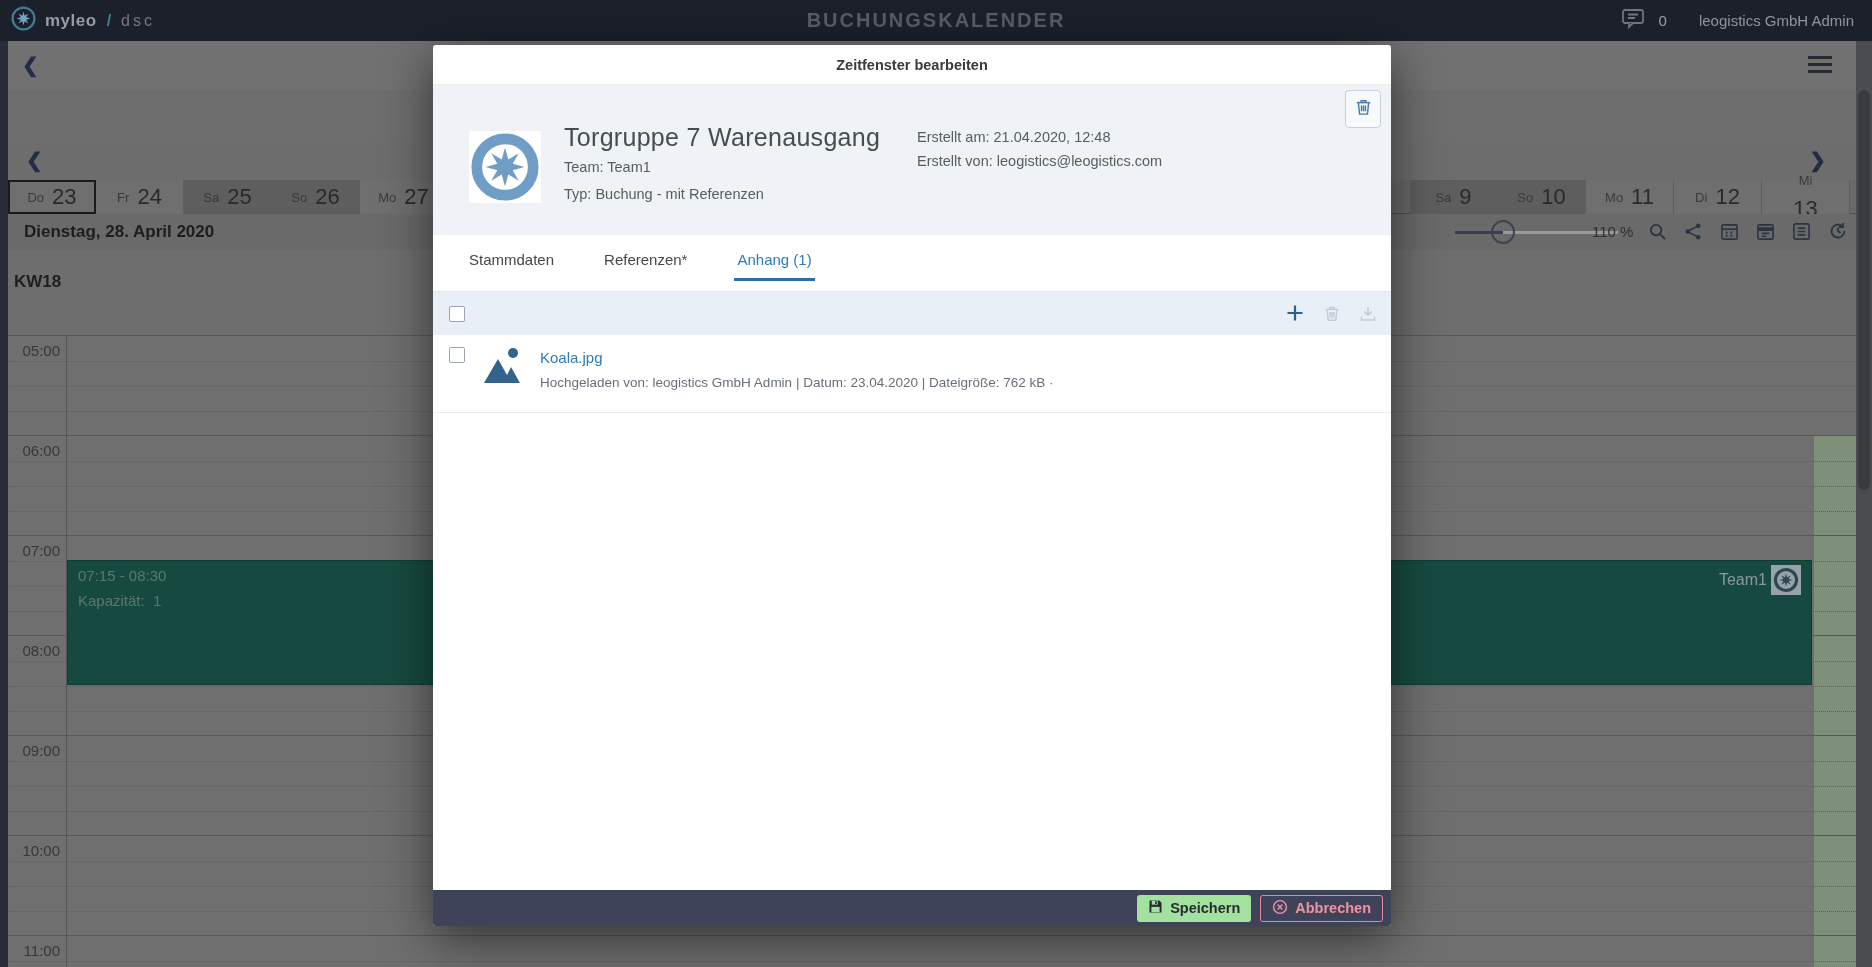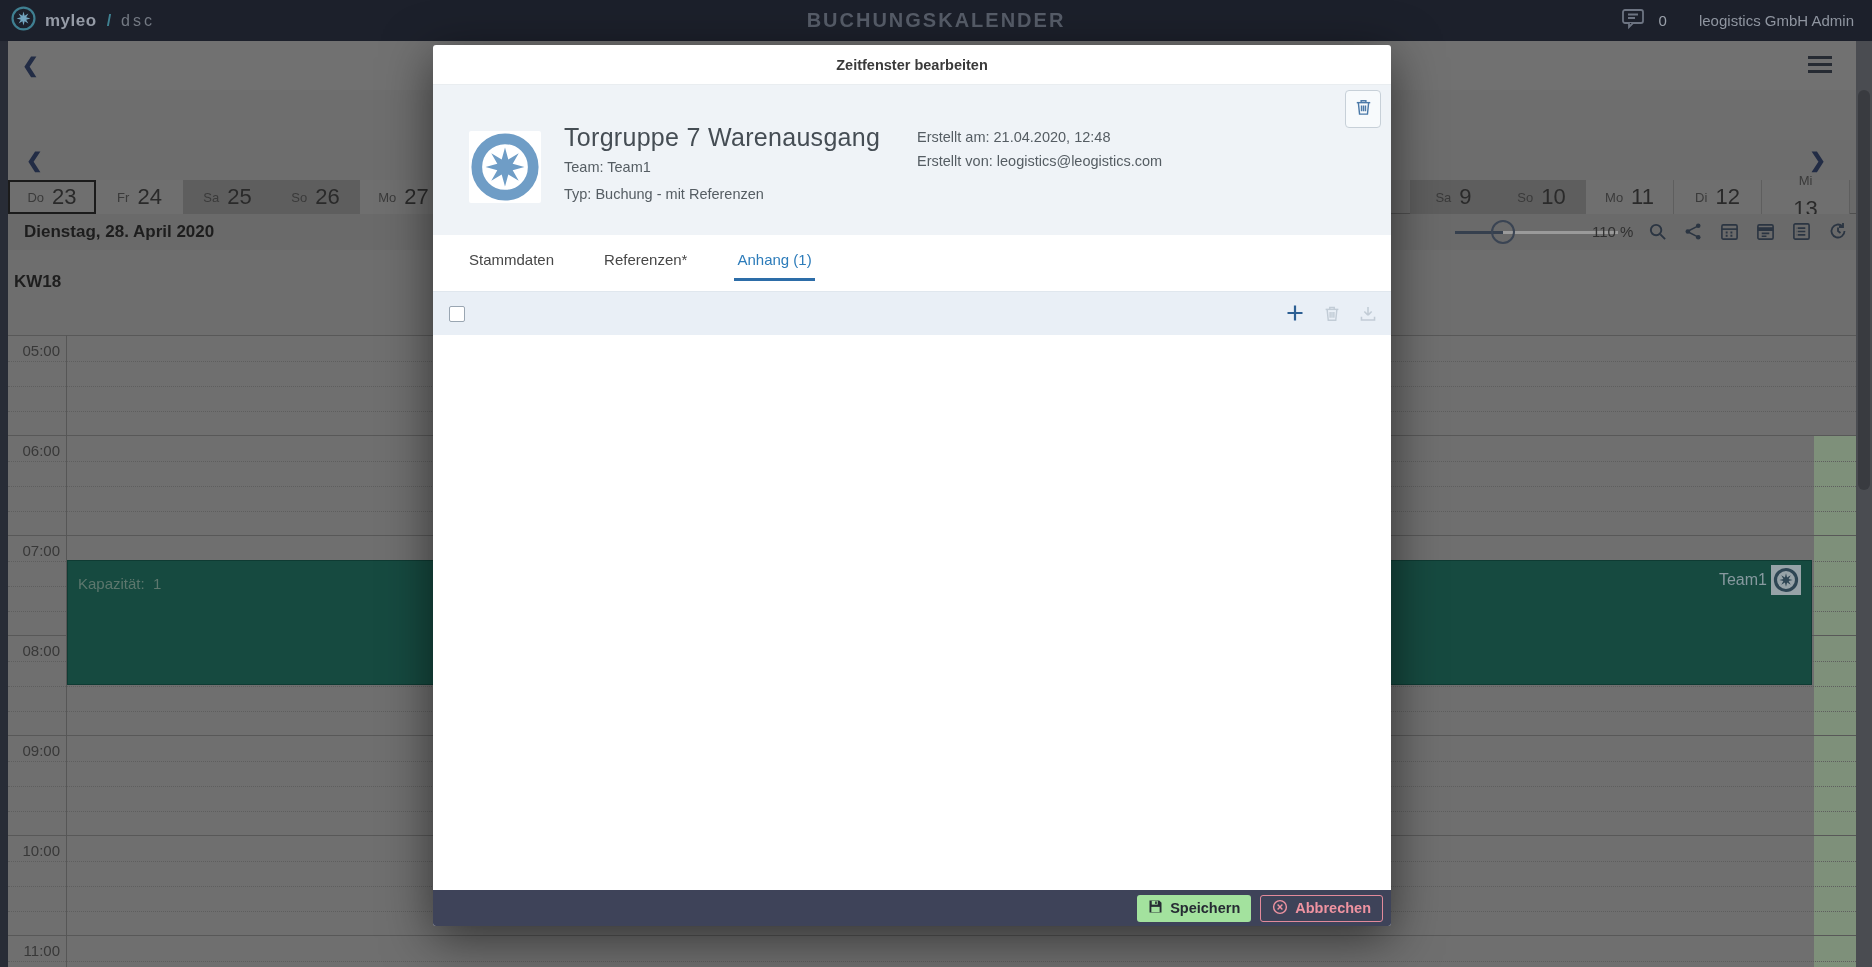--- a/index.html
+++ b/index.html
@@ -281,20 +281,21 @@
           <span class="subline" style="top:50px"></span>
           <span class="subline" style="top:75px"></span>
         </div>
         <div class="hour-row" style="top: 600px;">
           <span class="tlabel">11:00</span>
           <span class="subline" style="top:25px"></span>
         </div>
       </div>
     <div id="gutter-line"></div>
     <div id="event">
+      <div class="time">07:15 - 08:30</div>
       <div class="cap">
         <span>Kapazität:</span>&nbsp;&nbsp;<span>1</span>
       </div>
       <div id="event-right">
         <span id="event-team">Team1</span>
         <span id="event-badge">
           <svg width="26" height="26" viewBox="0 0 74 74">
               <circle cx="37" cy="37" r="30" fill="none" stroke="#2e4654" stroke-width="9"></circle>
               <polygon fill="#2e4654" points="37,18 40.1,29.6 50.4,23.6 44.4,33.9 56,37 44.4,40.1 50.4,50.4 40.1,44.4 37,56 33.9,44.4 23.6,50.4 29.6,40.1 18,37 29.6,33.9 23.6,23.6 33.9,29.6"></polygon>
             </svg>
@@ -348,20 +349,31 @@
               <path d="M5.5 6.5 7 21h10l1.5-14.5"></path>
               <path d="M9.5 10v7.5M12 10v7.5M14.5 10v7.5"></path>
             </svg></span>
         <span><svg width="18" height="19" viewBox="0 0 22 22" fill="none" stroke="#c2ccd6" stroke-width="1.9">
               <path d="M11 3v10M11 13l-4.5-4.5M11 13l4.5-4.5"></path>
               <path d="M3 15v4h16v-4"></path>
             </svg></span>
       </div>
     </div>
 
+    <div id="attach-row">
+      <span id="row-cbx" class="cbx"></span>
+      <span id="file-thumb">
+        <svg width="46" height="46" viewBox="0 0 46 46">
+            <circle cx="33" cy="10" r="5" fill="#33628a"></circle>
+            <path d="M4 40 18 16l9 16 4-8 9 16Z" fill="#33628a"></path>
+          </svg>
+      </span>
+      <span id="file-name">Koala.jpg</span>
+      <span id="file-meta">Hochgeladen von: leogistics GmbH Admin | Datum: 23.04.2020 | Dateigröße: 762 kB ·</span>
+    </div>
 
     <div id="modal-footer">
       <button id="save-btn">
         <span><svg width="15" height="15" viewBox="0 0 20 20">
               <path d="M2 2h13l3 3v13H2Z" fill="#262b33"></path>
               <rect x="5" y="2.5" width="8" height="5" fill="#a3e29e"></rect>
               <rect x="9.5" y="3.2" width="2.2" height="3.4" fill="#262b33"></rect>
               <rect x="4.5" y="10.5" width="11" height="7" fill="#a3e29e"></rect>
             </svg></span>
         <span>Speichern</span>

